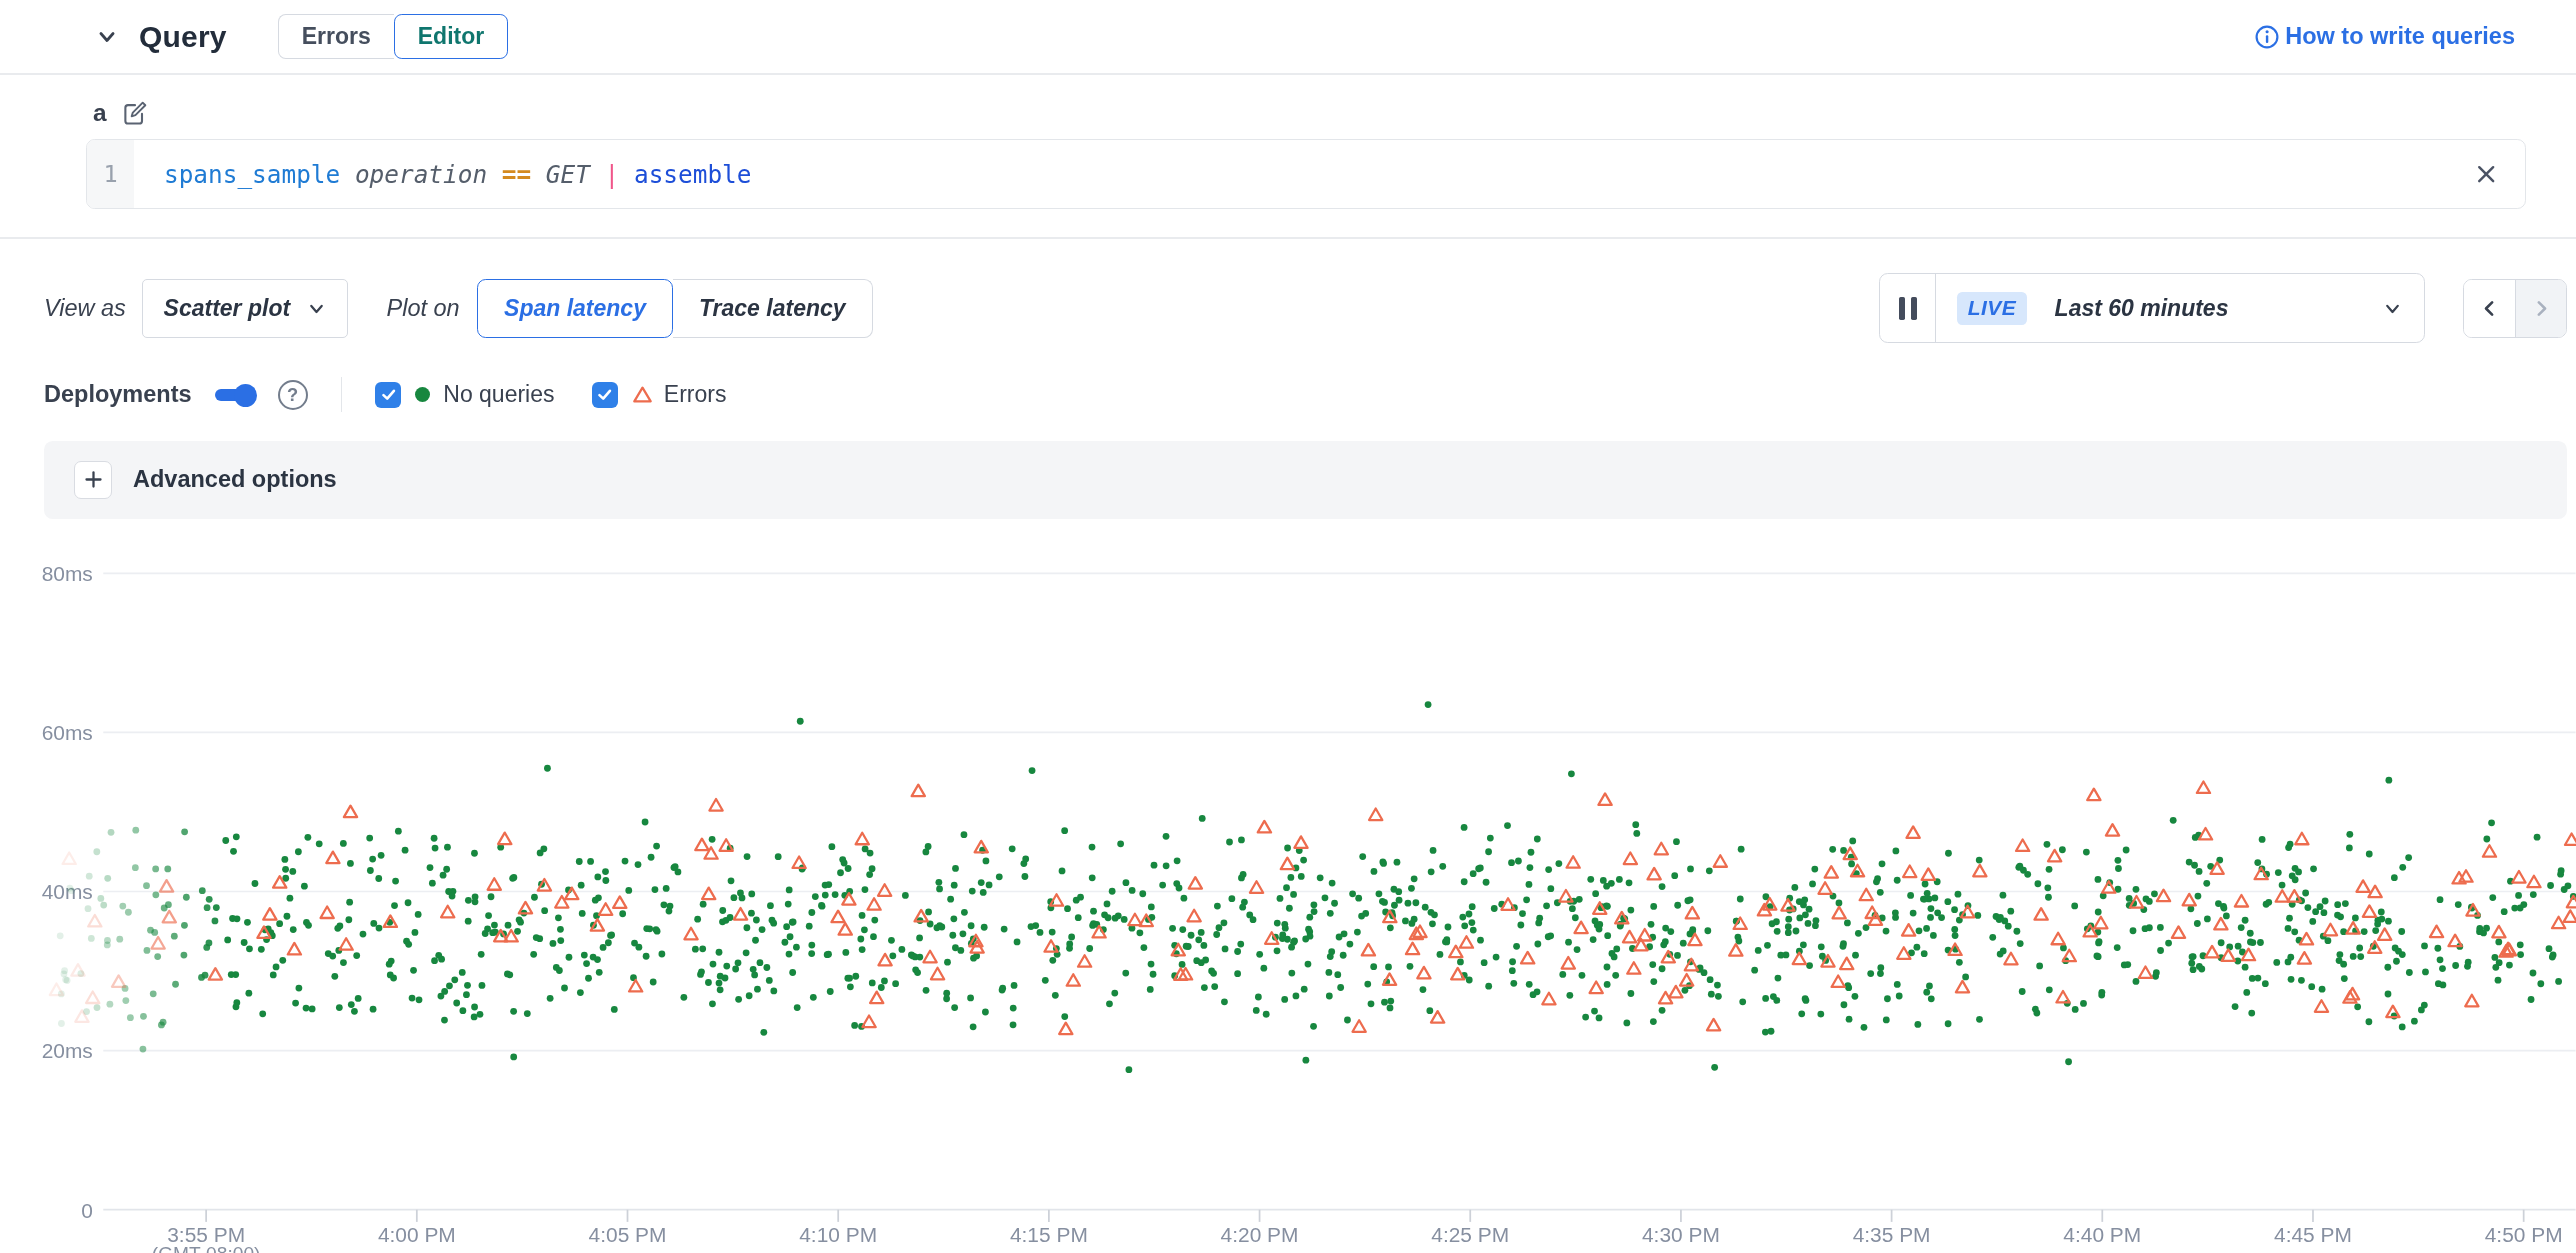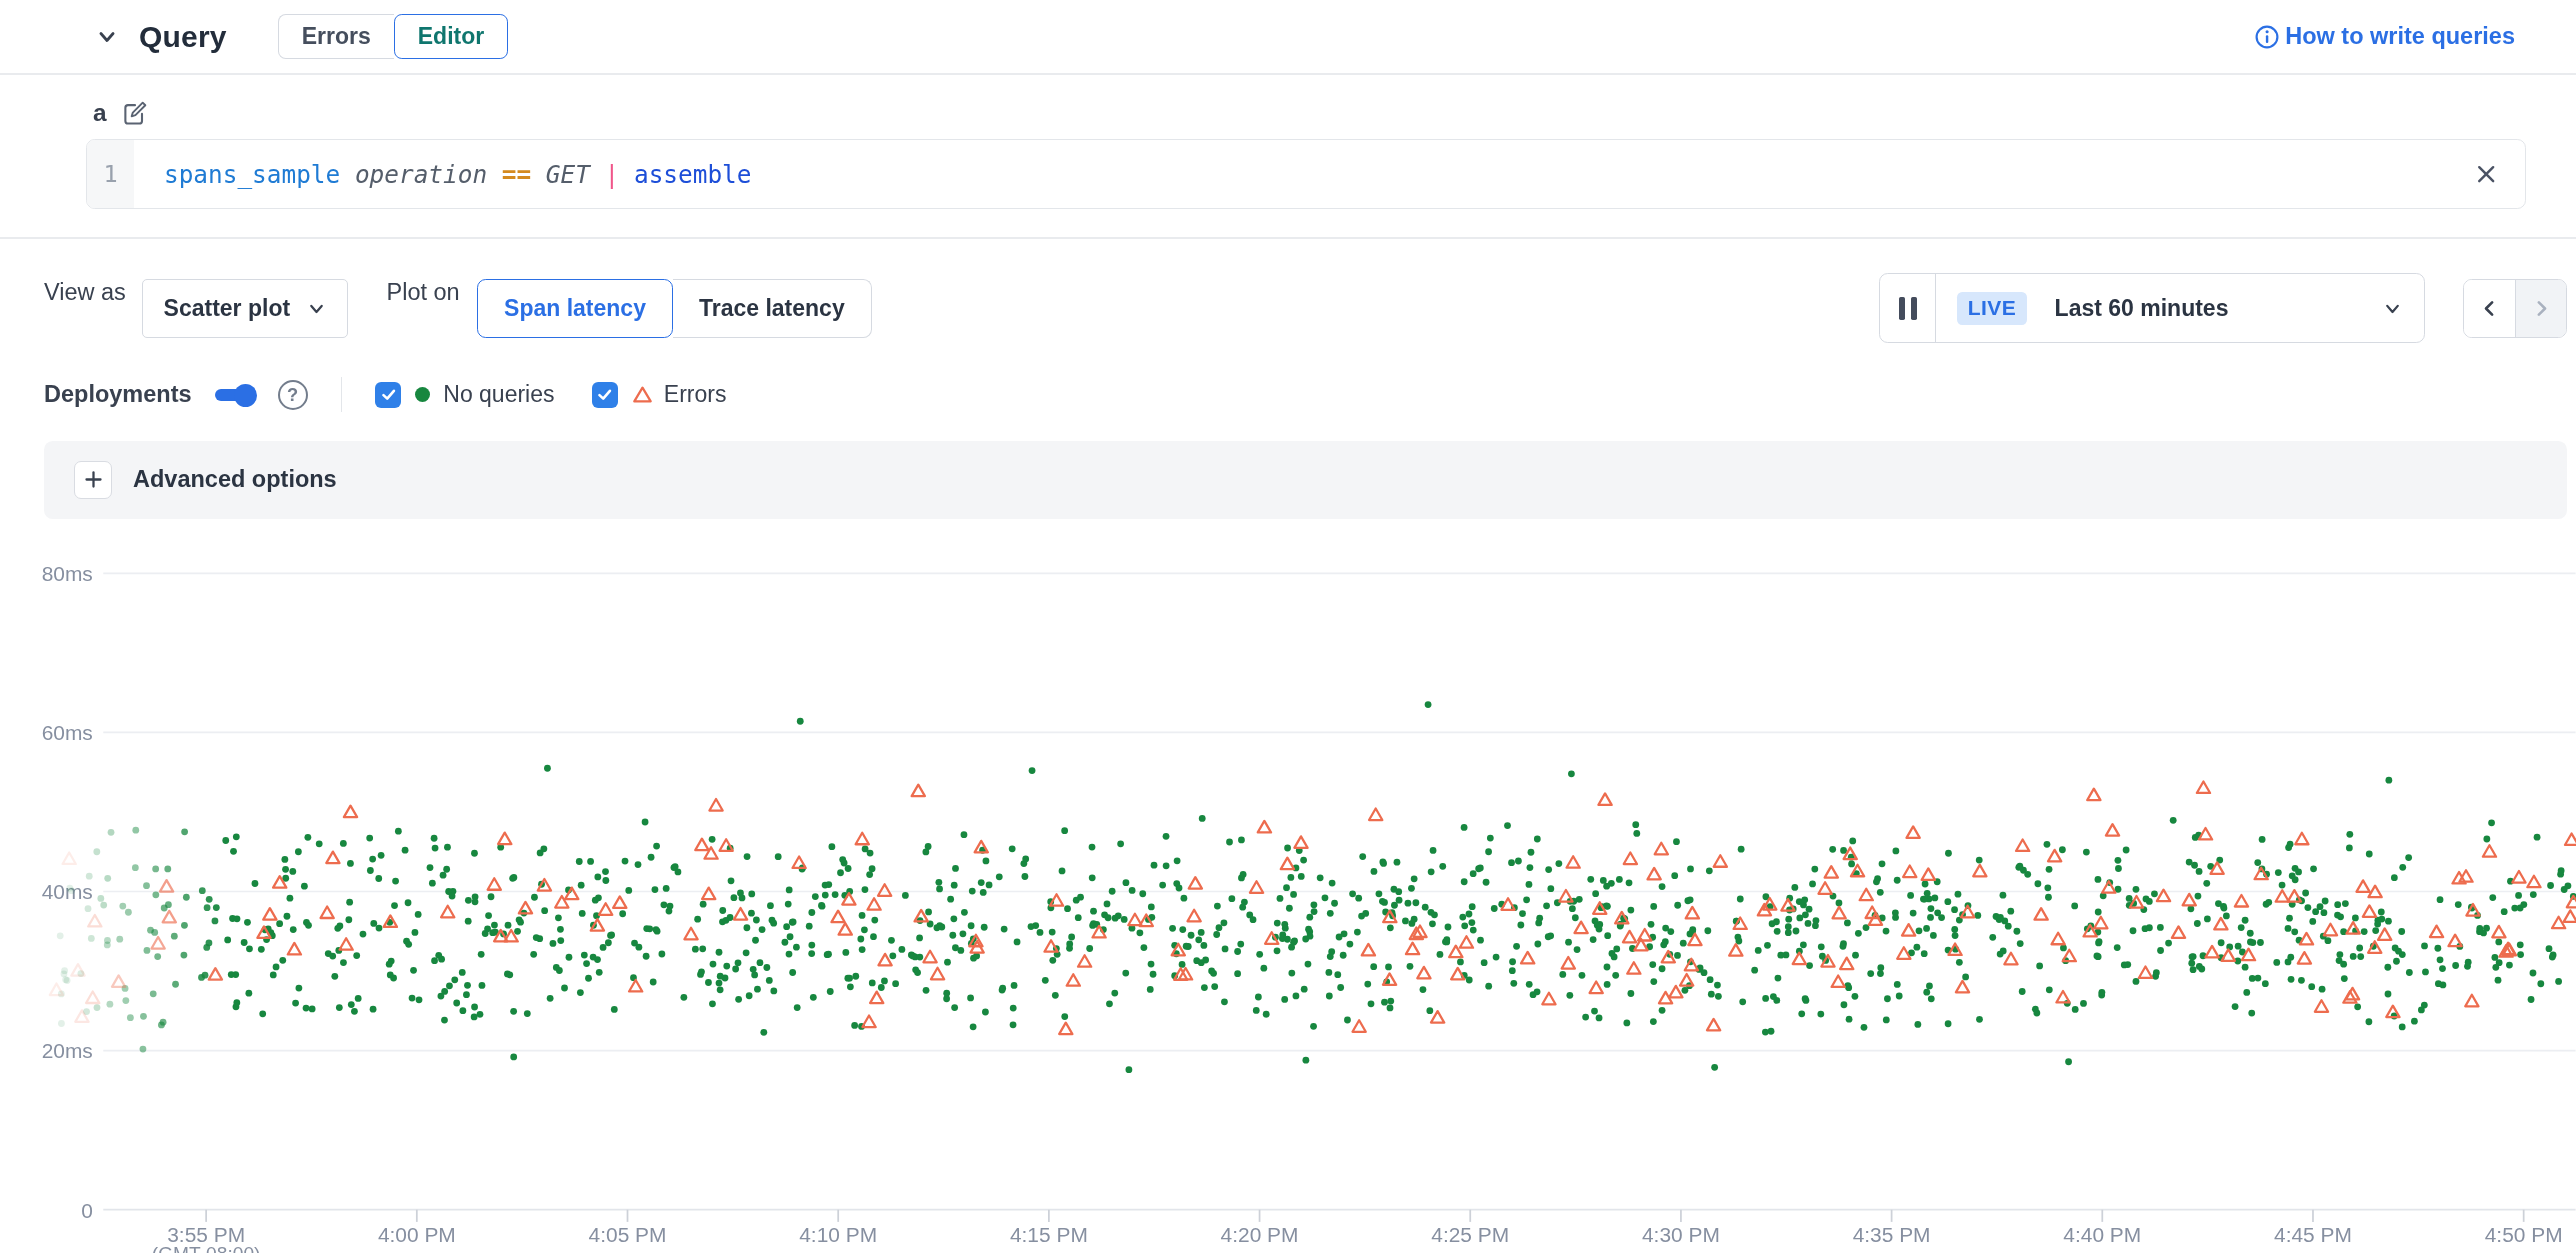--- a/index.html
+++ b/index.html
@@ -29,21 +29,21 @@
     font-family:"DejaVu Sans Mono","Liberation Mono",monospace; font-size:23.5px; color:#99a1ad; }
   .code-line { flex:1; display:flex; align-items:center; padding-left:30px;
     font-family:"DejaVu Sans Mono","Liberation Mono",monospace; font-size:24.4px; white-space:pre; }
   .tok-src { color:#1f7bd4; } .tok-field { color:#555e6b; font-style:italic; }
   .tok-op { color:#d48a1f; font-weight:700; } .tok-val { color:#555e6b; font-style:italic; }
   .tok-pipe { color:#f0568a; } .tok-cmd { color:#1d4ed8; }
   .editor-close { width:78px; display:flex; align-items:center; justify-content:center; cursor:pointer; }
   .section-divider { margin-top:28px; }
 
   
-  .controls-row { margin-top:40px; padding:0 8.7px 0 44px; display:flex; height:59px; }
+  .controls-row { margin-top:40px; padding:0 8.7px 0 44px; display:flex; align-items:center; height:59px;font-style:italic; }
   .ctl-label { font-size:23.5px; color:#39414f; }
   .select-btn { margin-left:15.7px; height:59px; display:flex; align-items:center; gap:17.4px; padding:0 21px;
     border:1.7px solid #d6dae1; border-radius:5px; background:#fff; cursor:pointer; }
   .select-btn .val { font-size:23px; font-weight:700; color:#2b3442; }
   .plot-on { margin:0 17.4px 0 38px; }
   .tab-btn { height:59px; padding:0 26px; display:flex; align-items:center; background:#fff;
     font-size:23px; font-weight:700; cursor:pointer; }
   .tab-btn.active { border:1.7px solid #2b6fe4; color:#2b6fe4; border-radius:8.7px; }
   .tab-btn.inactive { border:1.7px solid #d6dae1; border-left:none; color:#2b3442; border-radius:0 8.7px 8.7px 0; }
   .time-group { margin-left:auto; display:flex; align-items:center; }

